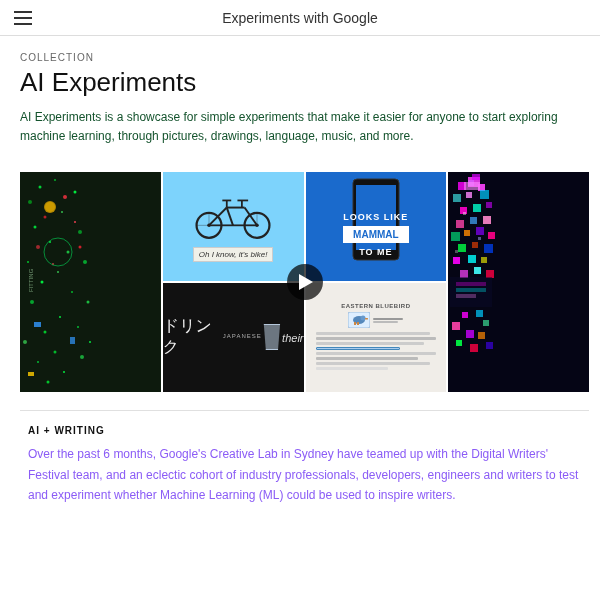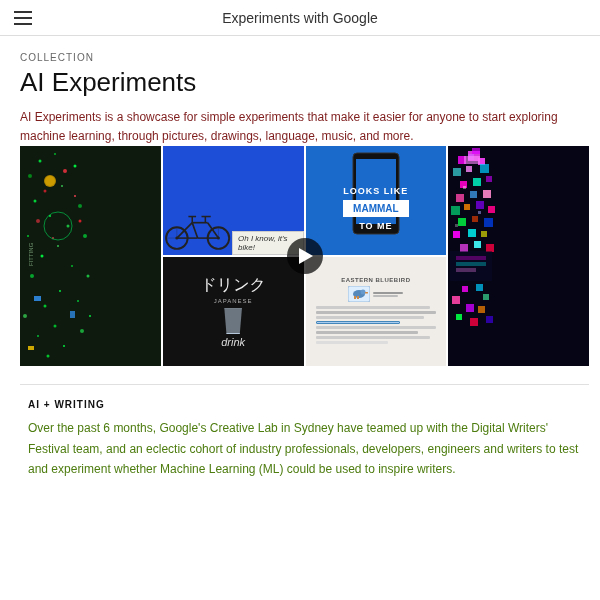--- a/index.html
+++ b/index.html
@@ -68,22 +68,22 @@
     .page-title {
       font-size: 26px;
       font-weight: 400;
       color: #111;
       margin-bottom: 10px;
     }
 
     .description {
       font-size: 12px;
       line-height: 1.6;
-      color: #7f1d1d;
-      margin-bottom: 0;
+      color: #14532d;
+      margin-bottom: 26px;
     }
 
     
     .media-grid {
       width: 100%;
       height: 220px;
       display: grid;
       grid-template-columns: 1fr 1fr 1fr 1fr;
       grid-template-rows: 1fr 1fr;
       gap: 2px;
@@ -131,24 +131,24 @@
       grid-column: 3;
       grid-row: 2;
       background: #f0ede8;
     }
 
     
     .cell2-content {
       width: 100%;
       height: 100%;
       display: flex;
-      flex-direction: row;
-      align-items: flex-end;
+      flex-direction: column;
+      align-items: center;
       justify-content: center;
-      background: #1d4ed8;
+      background: #7dd3fc;
     }
 
     .bike-svg {
       width: 80px;
       height: 50px;
     }
 
     .bike-label {
       margin-top: 6px;
       background: #f0f0e8;
@@ -199,21 +199,20 @@
       font-weight: bold;
       letter-spacing: 1px;
     }
 
     
     .cell5-content {
       width: 100%;
       height: 100%;
       background: #111;
       display: flex;
-      flex-direction: column;
       align-items: center;
       justify-content: center;
       color: #fff;
       position: relative;
     }
 
     .japanese-text {
       font-size: 16px;
       color: #eee;
       margin-bottom: 2px;
@@ -331,21 +330,21 @@
       font-weight: bold;
       letter-spacing: 1px;
       color: #111;
       margin-bottom: 8px;
       text-transform: uppercase;
     }
 
     .section-body {
       font-size: 12px;
       line-height: 1.7;
-      color: #4d7c0f;
+      color: #8b5cf6;
       margin-bottom: 10px;
     }
   </style>
 </head>
 <body>
 
 <header class="header">
   <div class="header-menu-icon">
     <span></span>
     <span></span>
@@ -512,21 +511,21 @@
         <rect x="24" y="2" width="8" height="6" fill="#dd00ff" opacity="0.7"></rect>
         <rect x="16" y="10" width="16" height="8" fill="#ff88ff" opacity="0.6"></rect>
       </svg>
     </div>
 
     <div class="media-cell media-cell-5">
       <div class="cell5-content">
         <div class="japanese-text">ドリンク</div>
         <div class="japanese-label-sm">JAPANESE</div>
         <div class="drink-cup"></div>
-        <div class="drink-text">drink</div>
+        <div class="drink-text">their</div>
       </div>
     </div>
 
     <div class="media-cell media-cell-6">
       <div class="cell6-content">
         <div class="eastern-bluebird-label">EASTERN BLUEBIRD</div>
         <div class="bird-box">
           <svg width="22" height="16" viewBox="0 0 22 16" xmlns="http://www.w3.org/2000/svg">
             <rect x="0" y="0" width="22" height="16" rx="2" fill="#ddeeff" stroke="#99bbdd" stroke-width="1"></rect>
 

